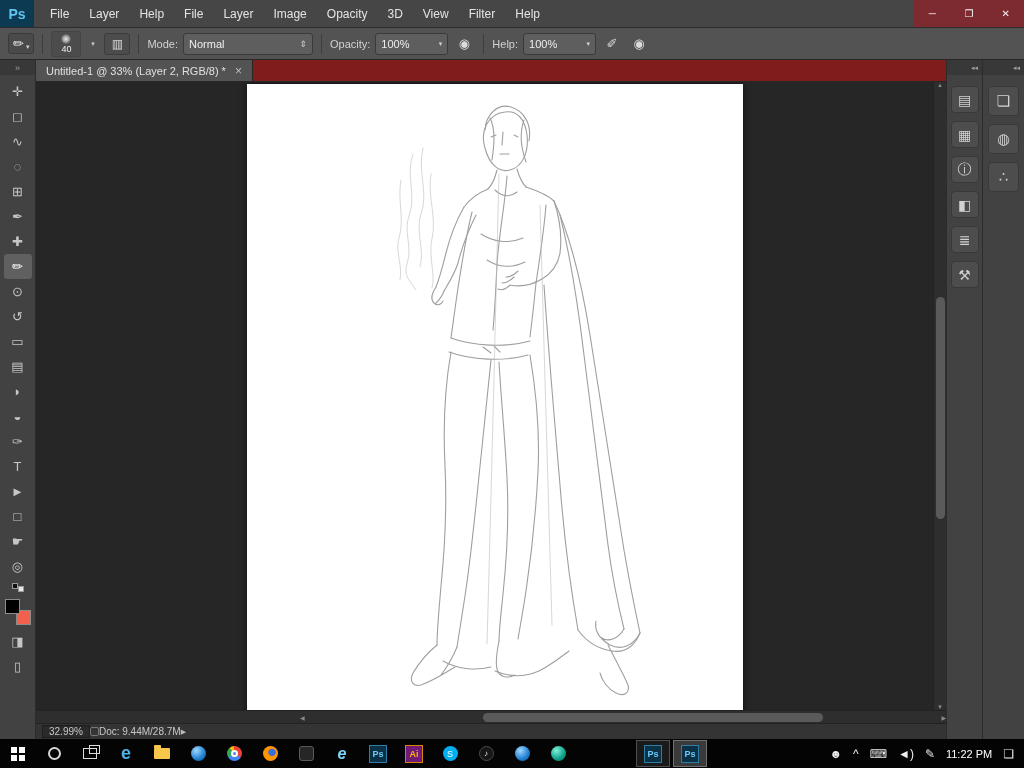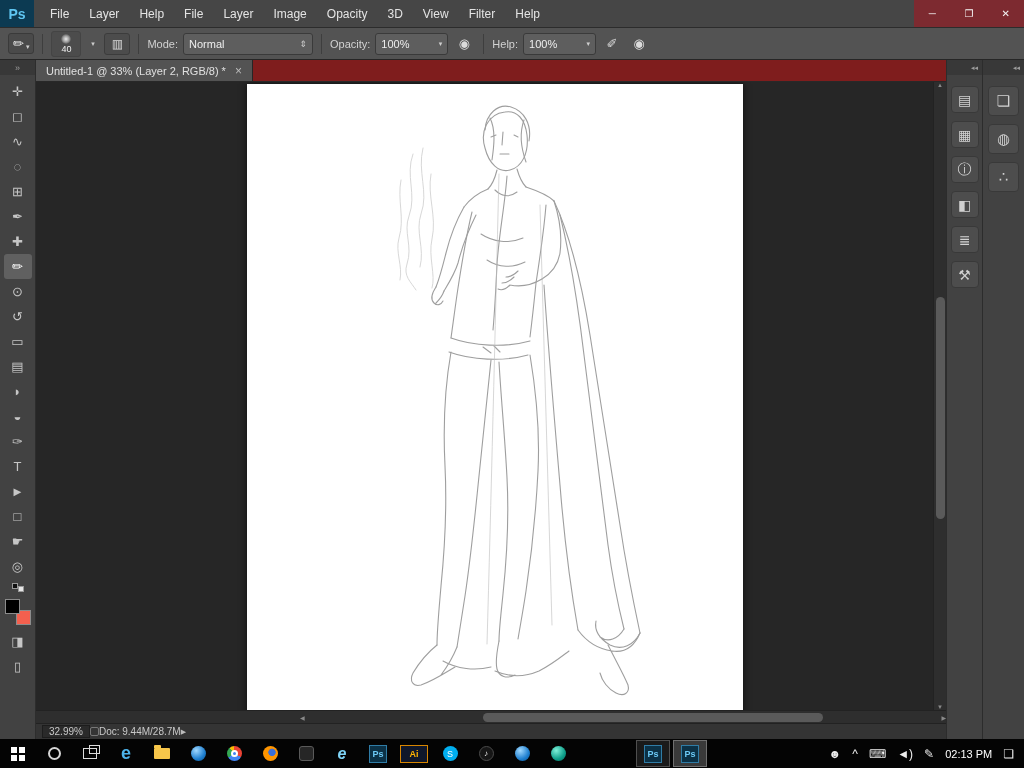--- a/index.html
+++ b/index.html
@@ -104,21 +104,21 @@
   .sphere{width:15px;height:15px;border-radius:50%;background:radial-gradient(circle at 35% 30%,#9fd8ff,#1e7fd0 60%,#0a4f8c)}
   .chrome{width:15px;height:15px;border-radius:50%;position:relative;
     background:conic-gradient(#ea4335 0 33%,#4285f4 33% 66%,#34a853 66% 88%,#fbbc05 88% 100%)}
   .chrome:after{content:"";position:absolute;inset:4px;background:#4285f4;border:2px solid #fff;border-radius:50%}
   .firefox{width:15px;height:15px;border-radius:50%;
     background:radial-gradient(circle at 60% 42%,#3b6fd6 0 27%,#ff9500 32% 70%,#e66000)}
   .darkapp{width:15px;height:15px;background:#262626;border:1px solid #5a5a5a;border-radius:3px}
   .ie-e{color:#7fd4f7;font-size:16px;font-weight:bold;font-style:italic}
   .ps-sq{width:18px;height:18px;background:#0b3146;border:1px solid #2f7ca6;color:#6cc9f5;
     font-size:9px;font-weight:700;display:flex;align-items:center;justify-content:center}
-  .ai-sq{width:28px;height:18px;background:#0f172a;border:1px solid #d78500;color:#ffb400;
+  .ai-sq{width:18px;height:18px;background:#701a75;border:1px solid #d78500;color:#ffb400;
     font-size:9px;font-weight:700;display:flex;align-items:center;justify-content:center}
   .skype{width:15px;height:15px;border-radius:50%;background:#00aff0;color:#fff;font-size:9px;
     display:flex;align-items:center;justify-content:center}
   .blackball{width:15px;height:15px;border-radius:50%;background:#161616;border:1px solid #4a4a4a;
     color:#eee;font-size:8px;display:flex;align-items:center;justify-content:center}
   .teal{width:15px;height:15px;border-radius:50%;background:radial-gradient(circle at 35% 30%,#7ef0d8,#0e9f8a 60%,#056a5c)}
   .running{margin-left:60px;display:flex}
   .tb-app{width:34px;height:27px;display:flex;align-items:center;justify-content:center;
     border:1px solid #4f4f4f;background:#1a1a1a;margin-right:3px}
   .tb-app.active{background:#3a3a3a;border-color:#707070}
@@ -452,18 +452,18 @@
           <span class="ps-sq">Ps</span>
         </div>
     </div>
 
     <div class="tb-tray">
       <span>☻</span>
       <span>^</span>
       <span>⌨</span>
       <span>◄)</span>
       <span>✎</span>
-      <span class="tray-time">02:13 PM</span>
+      <span class="tray-time">11:22 PM</span>
       <span>❏</span>
     </div>
   </div>
 
 </div>
 
 </body></html>

